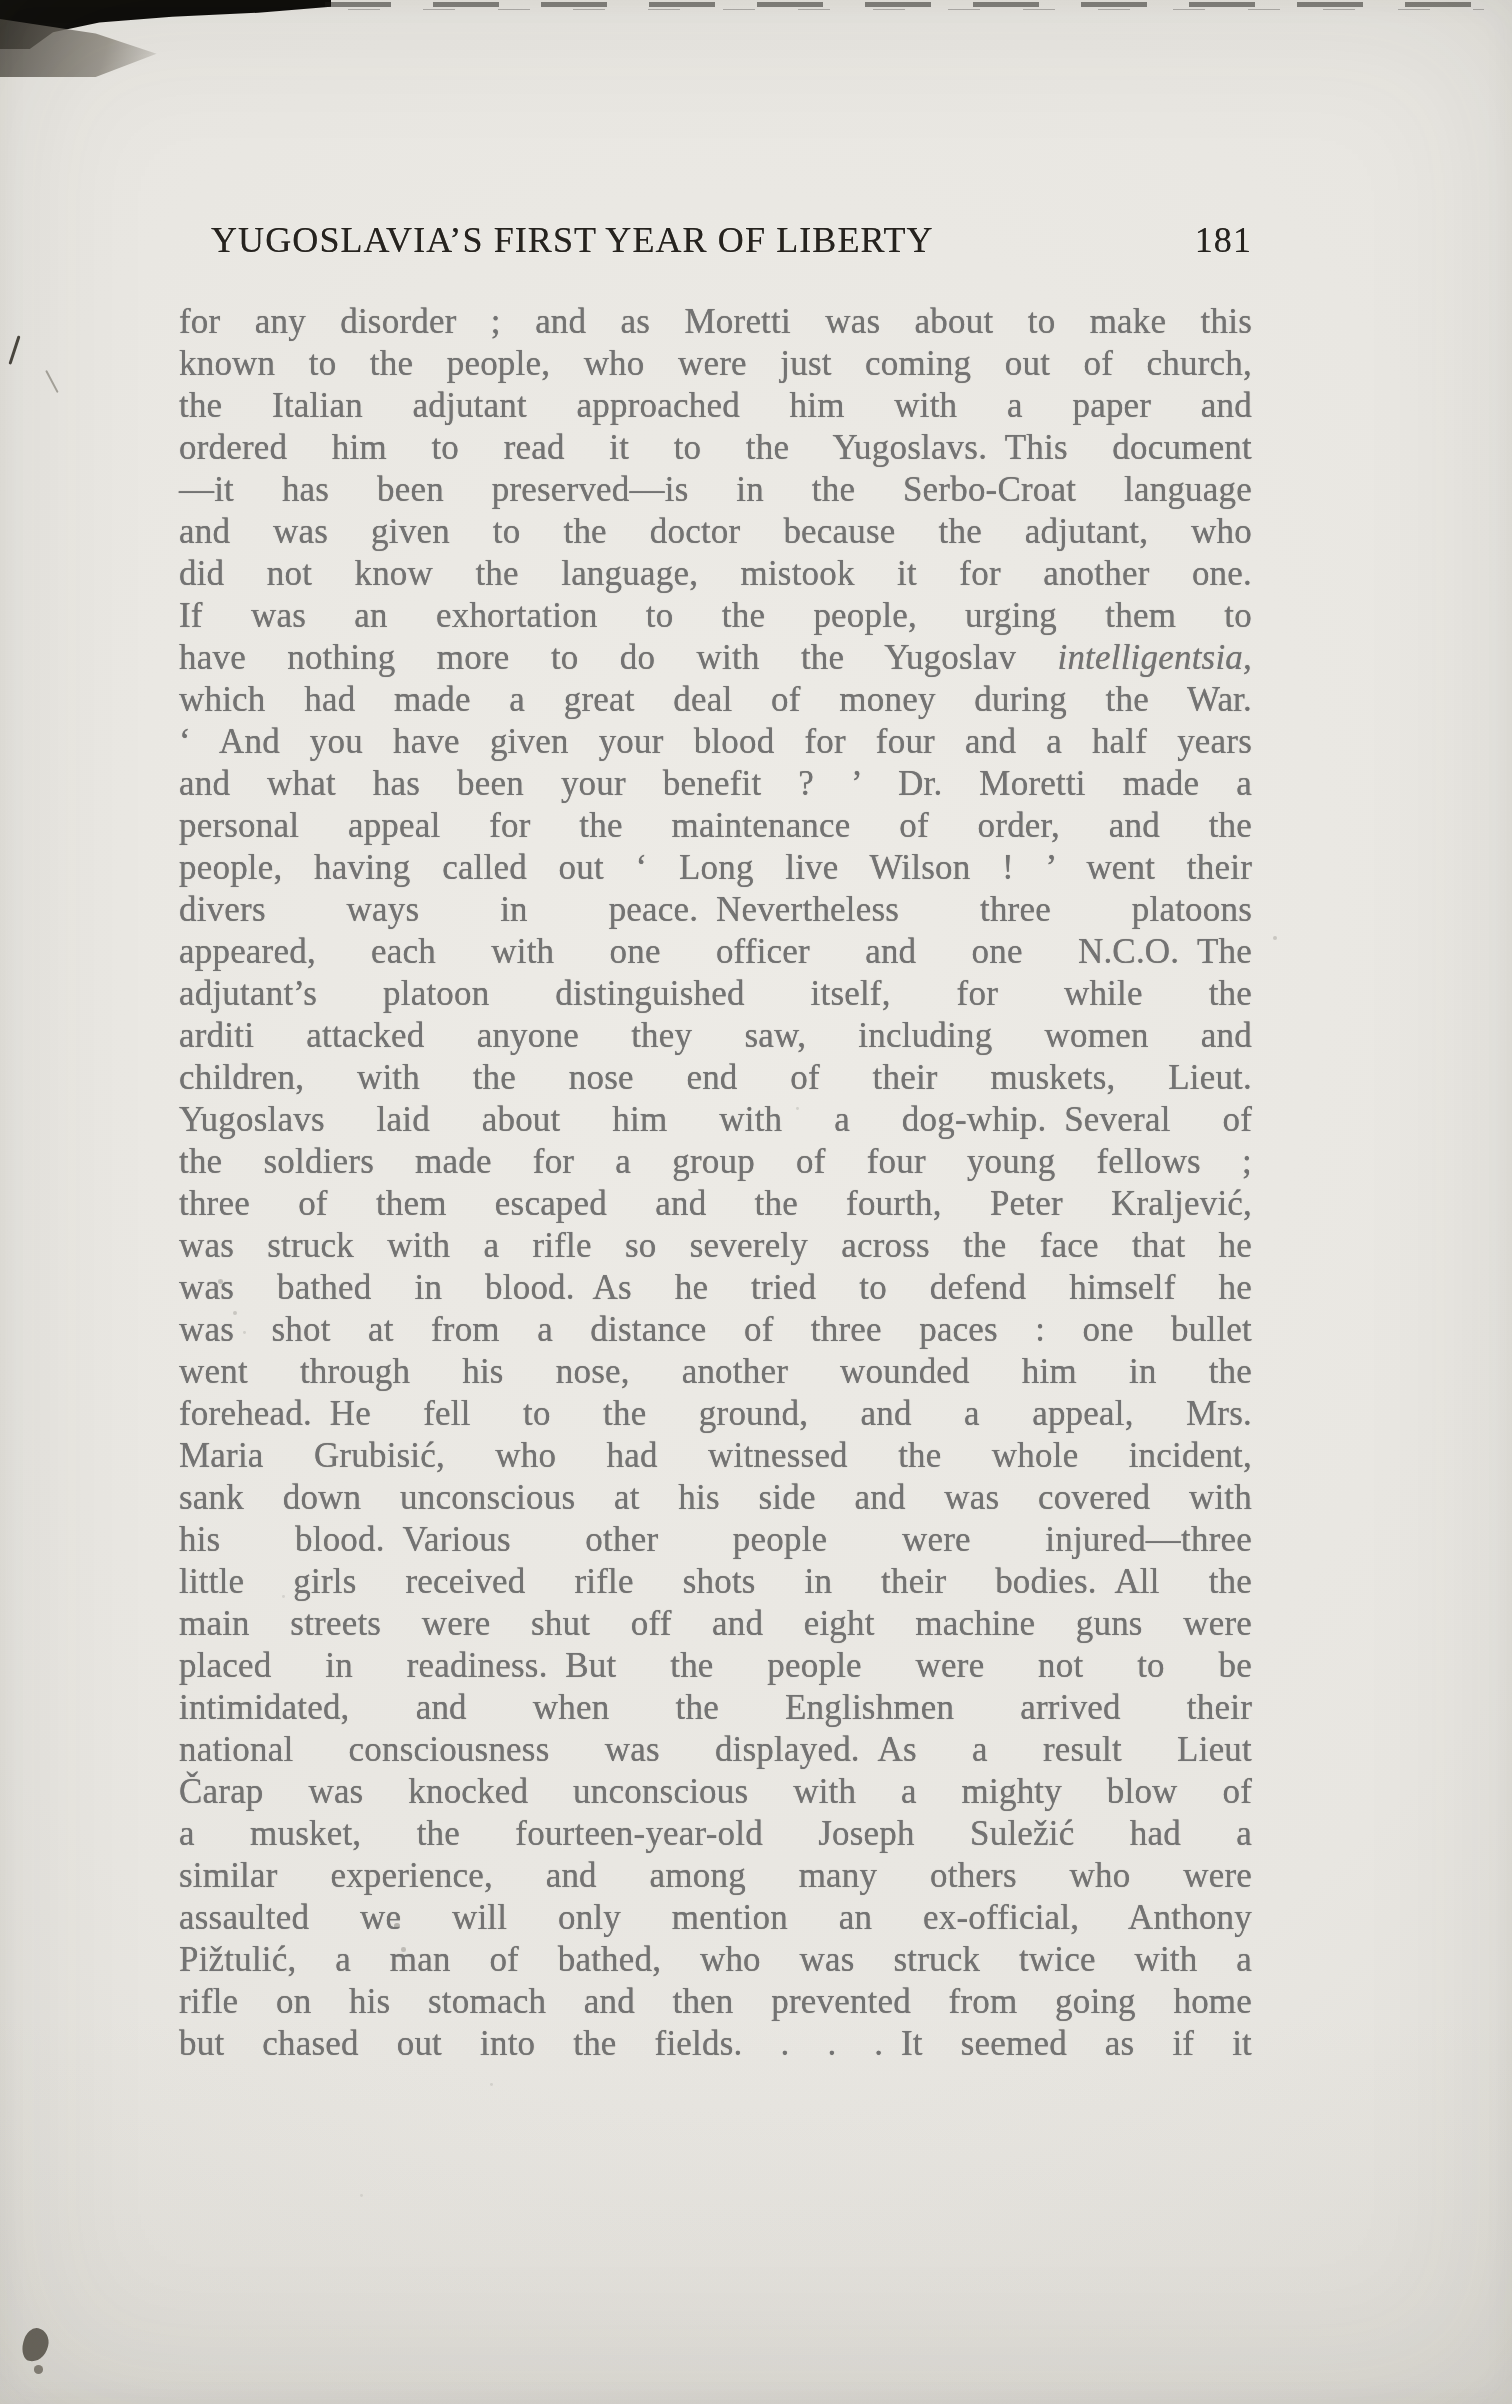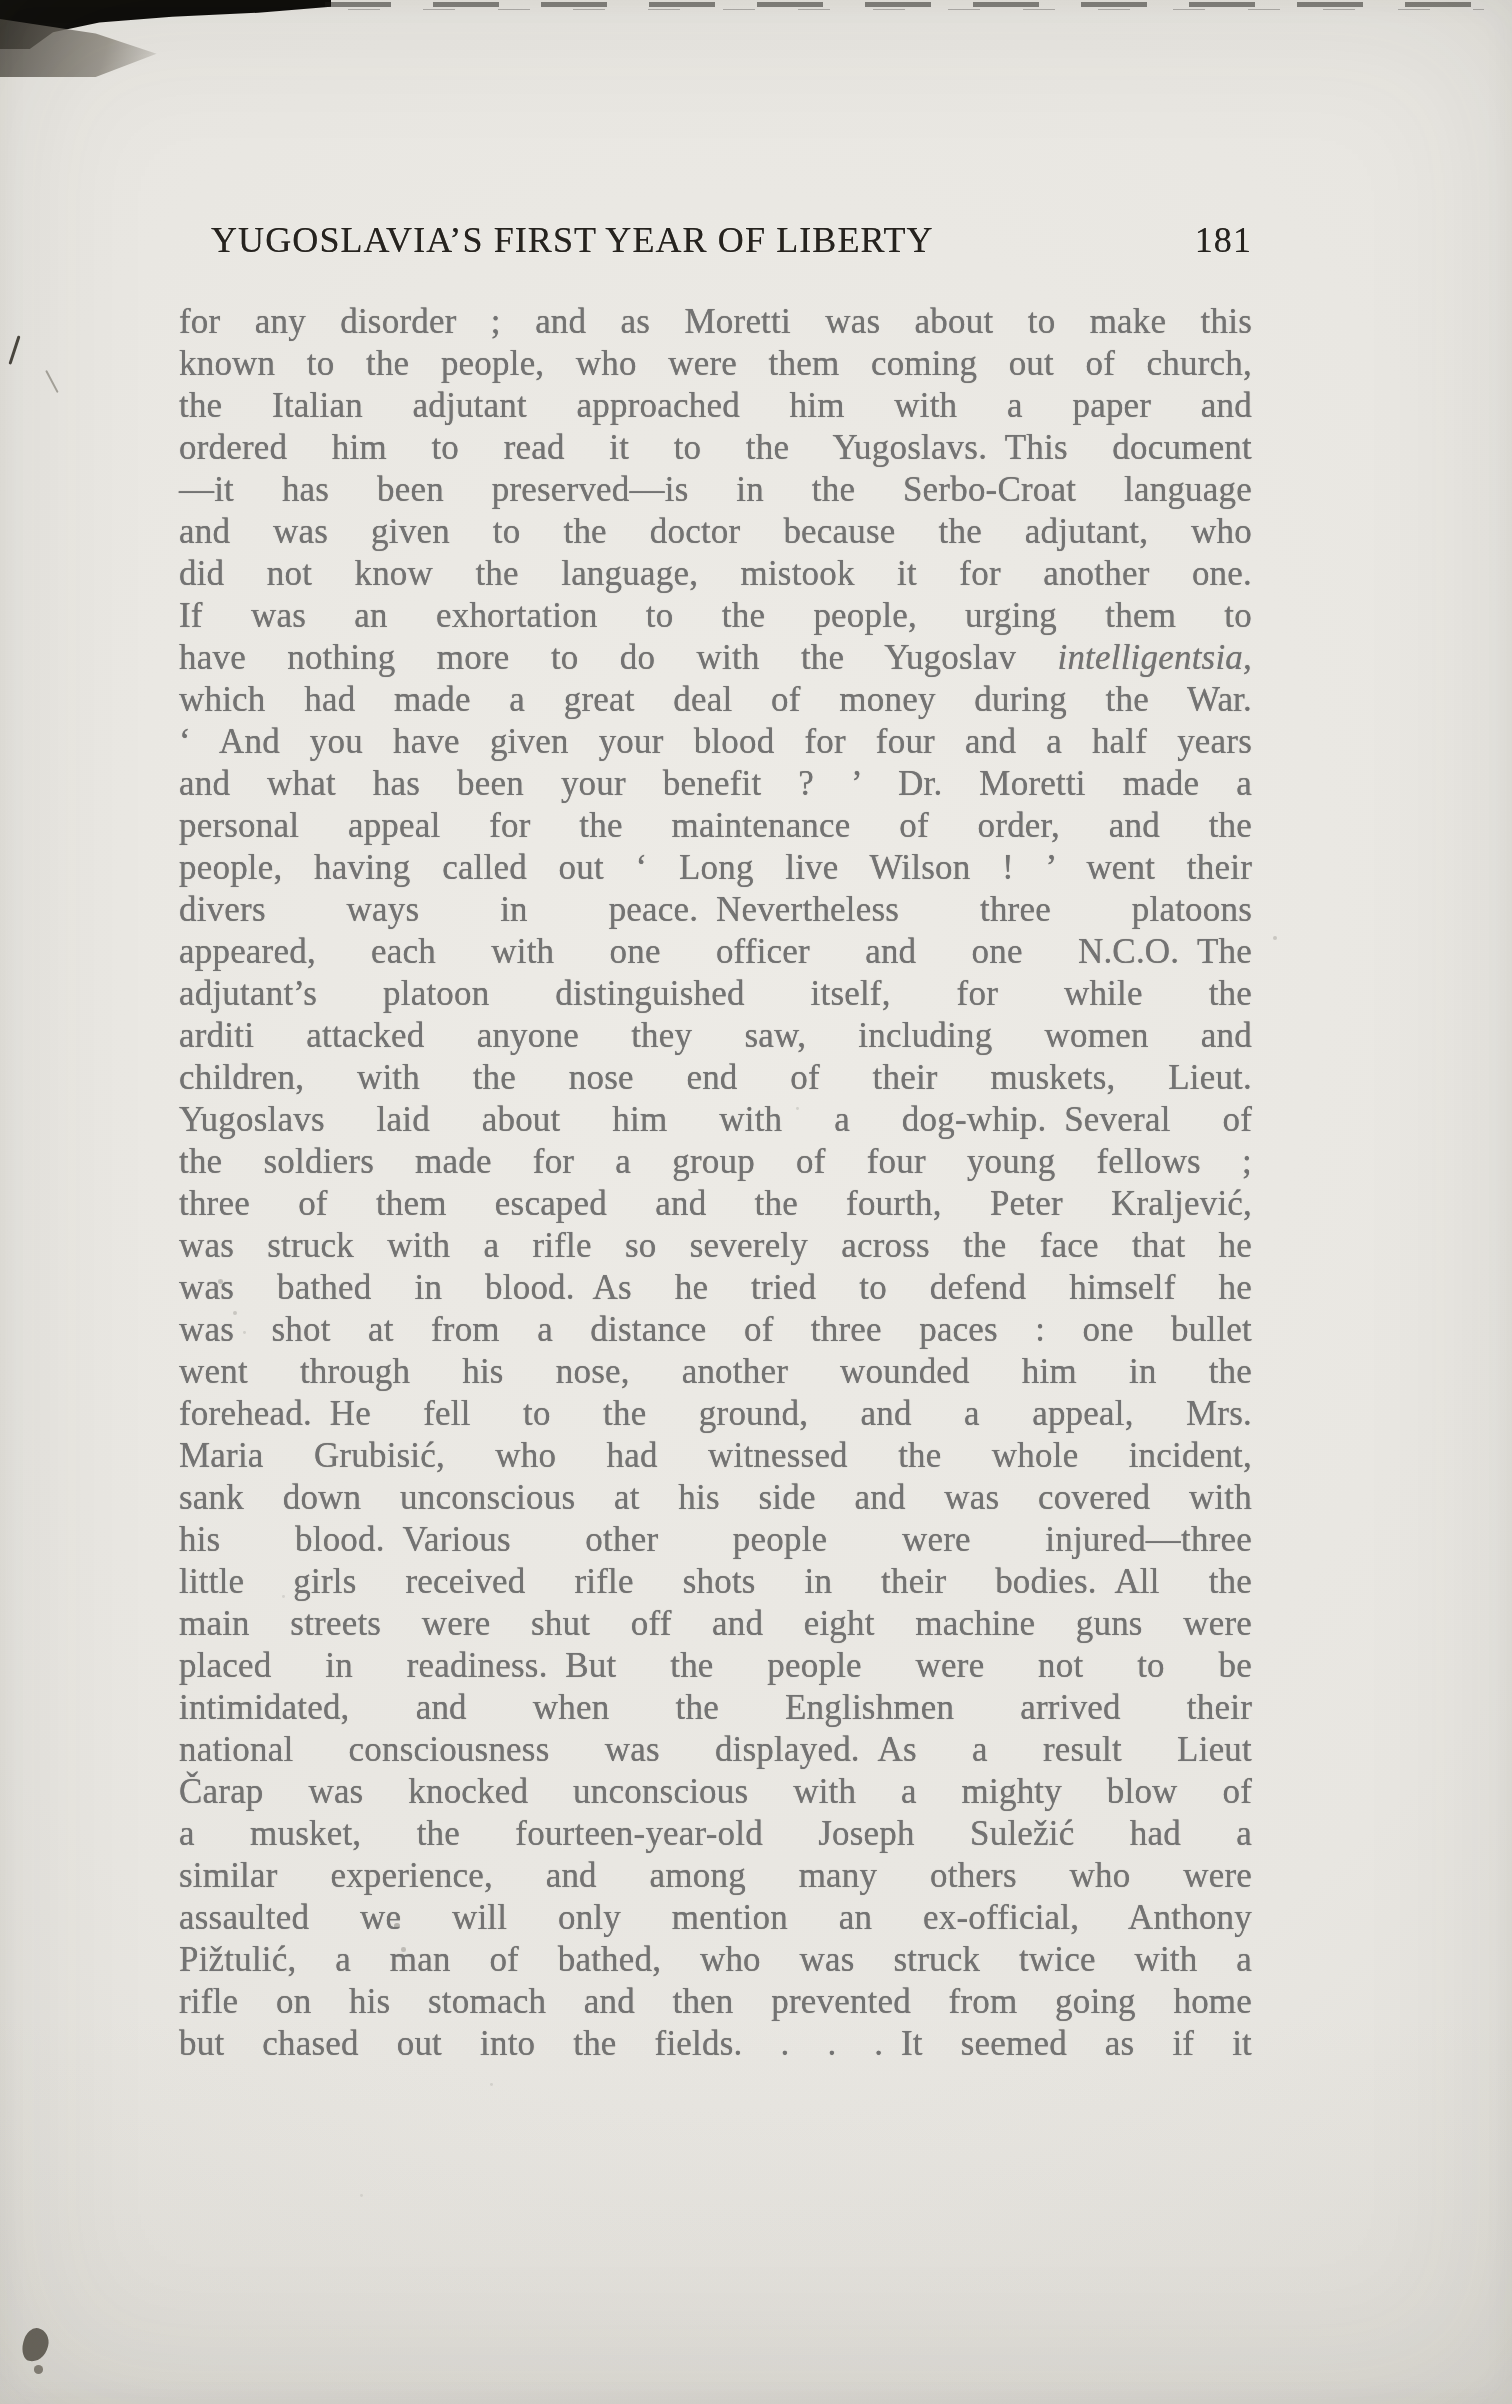--- a/index.html
+++ b/index.html
@@ -103,21 +103,21 @@
 <div class="speck" style="left:490px;top:2083px;width:2.8px;height:2.8px;opacity:.12"></div>
 <div class="speck" style="left:360px;top:2194px;width:2.8px;height:2.8px;opacity:.1"></div>
 
 <div class="text-block">
   <div class="header">
     <span>YUGOSLAVIA’S FIRST YEAR OF LIBERTY</span>
     <span>181</span>
   </div>
   <div class="body-text" id="body-text">
       <div class="line"><span class="seg">for any disorder ; and as Moretti was about to make this</span></div>
-      <div class="line"><span class="seg">known to the people, who were them coming out of church,</span></div>
+      <div class="line"><span class="seg">known to the people, who were just coming out of church,</span></div>
       <div class="line"><span class="seg">the Italian adjutant approached him with a paper and</span></div>
       <div class="line"><span class="seg">ordered him to read it to the Yugoslavs. This document</span></div>
       <div class="line"><span class="seg">—it has been preserved—is in the Serbo-Croat language</span></div>
       <div class="line"><span class="seg">and was given to the doctor because the adjutant, who</span></div>
       <div class="line"><span class="seg">did not know the language, mistook it for another one.</span></div>
       <div class="line"><span class="seg">If was an exhortation to the people, urging them to</span></div>
       <div class="line"><span class="seg">have nothing more to do with the Yugoslav </span><span class="seg it">intelligentsia,</span></div>
       <div class="line"><span class="seg">which had made a great deal of money during the War.</span></div>
       <div class="line"><span class="seg">‘ And you have given your blood for four and a half years</span></div>
       <div class="line"><span class="seg">and what has been your benefit ? ’ Dr. Moretti made a</span></div>

